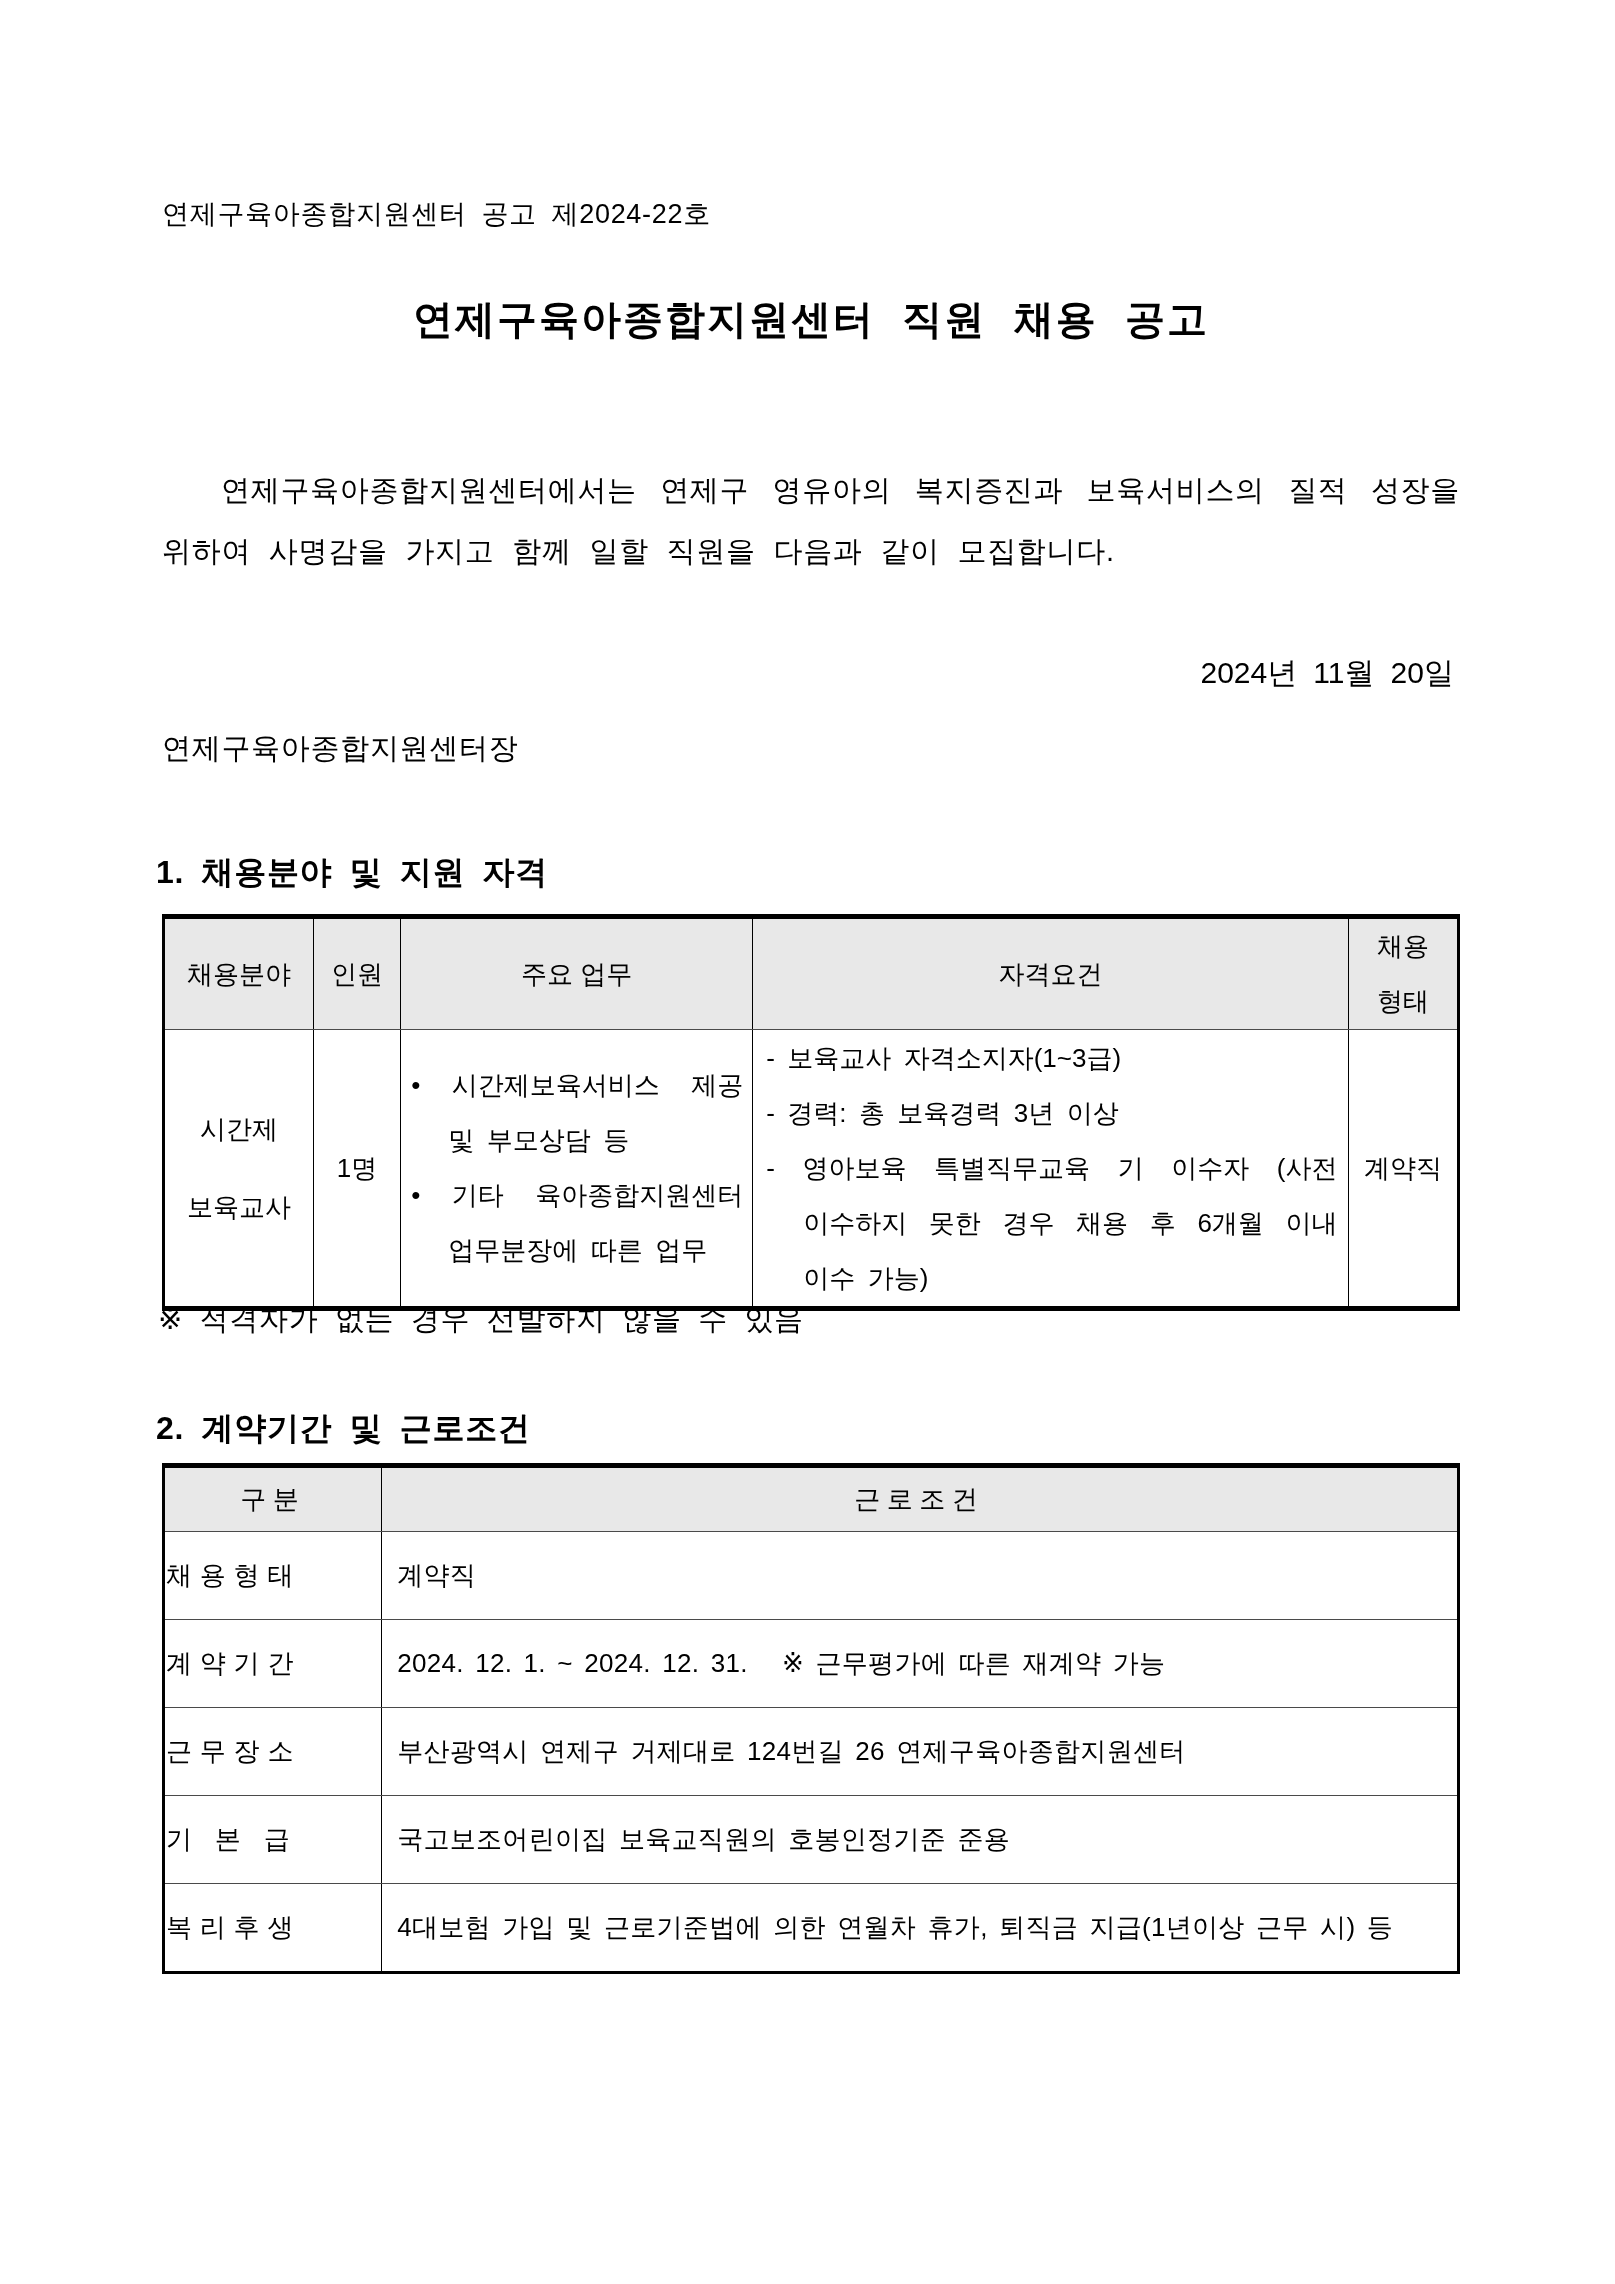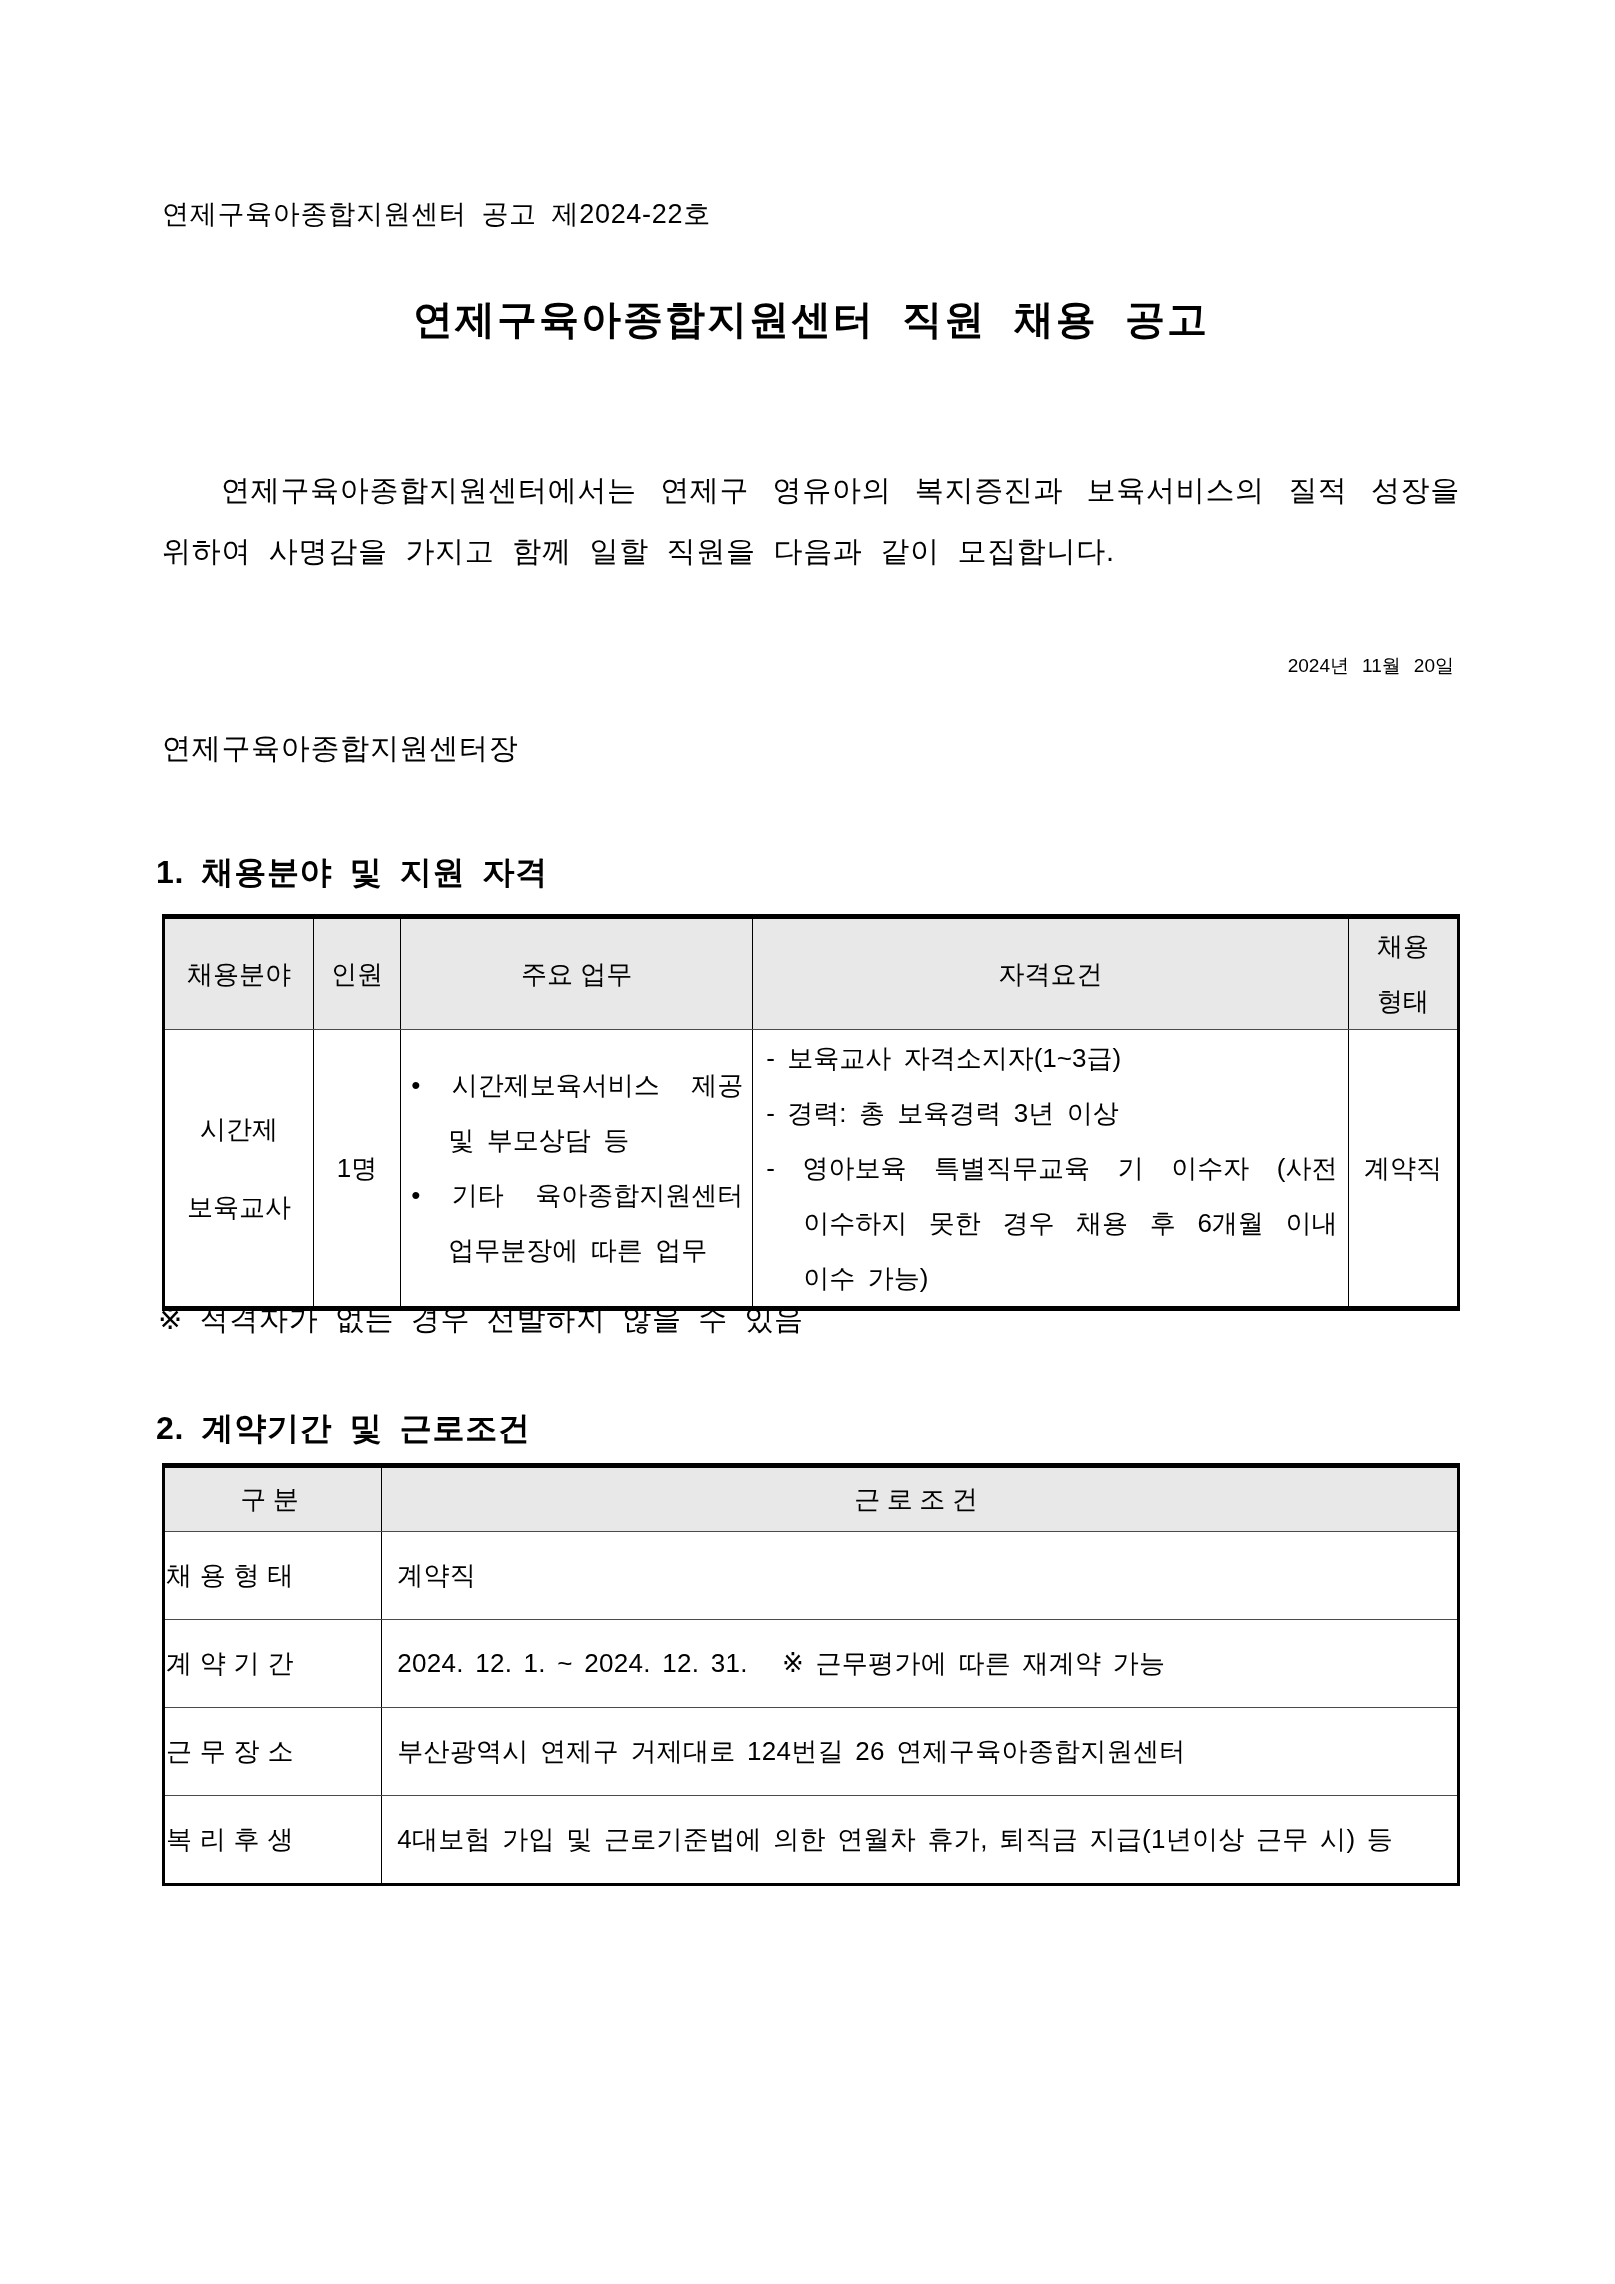--- a/index.html
+++ b/index.html
@@ -30,21 +30,21 @@
   
   .intro{
     top:460px;left:162px;width:1298px;
     font-size:29px;line-height:61px;
     text-align:justify;text-indent:59px;
     word-spacing:9px;letter-spacing:0.7px;
   }
 
   .date-line{
     top:653px;left:162px;width:1292px;
-    font-size:19px;text-align:right;word-spacing:7.8px;
+    font-size:30px;text-align:right;word-spacing:7.8px;
   }
   .signer-line{
     top:729px;left:162px;width:1292px;
     font-size:29px;text-align:left;letter-spacing:0.7px;
   }
 
   .section-heading{
     left:156px;
     font-size:32px;font-weight:700;
     letter-spacing:0.7px;word-spacing:7.8px;
@@ -179,18 +179,22 @@
     </tr>
     <tr>
       <td class="c-label">계약기간</td>
       <td class="c-value">2024. 12. 1. ~ 2024. 12. 31.   ※ 근무평가에 따른 재계약 가능</td>
     </tr>
     <tr>
       <td class="c-label">근무장소</td>
       <td class="c-value">부산광역시 연제구 거제대로 124번길 26 연제구육아종합지원센터</td>
     </tr>
     <tr>
+      <td class="c-label">기 본 급</td>
+      <td class="c-value">국고보조어린이집 보육교직원의 호봉인정기준 준용</td>
+    </tr>
+    <tr>
       <td class="c-label">복리후생</td>
       <td class="c-value">4대보험 가입 및 근로기준법에 의한 연월차 휴가, 퇴직금 지급(1년이상 근무 시) 등</td>
     </tr>
   </tbody>
 </table>
 
 
 </body></html>

